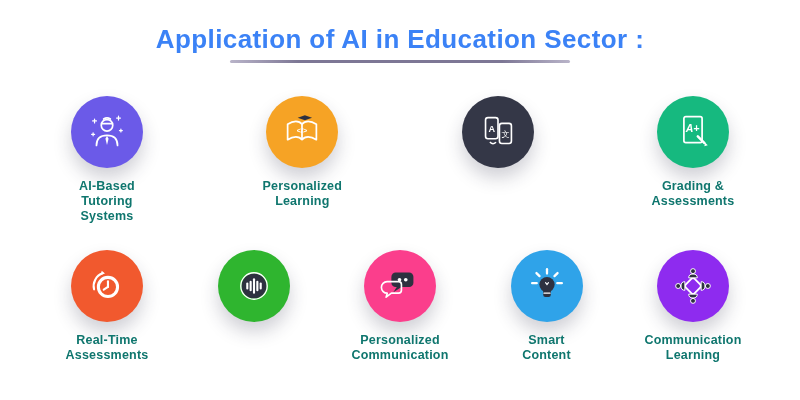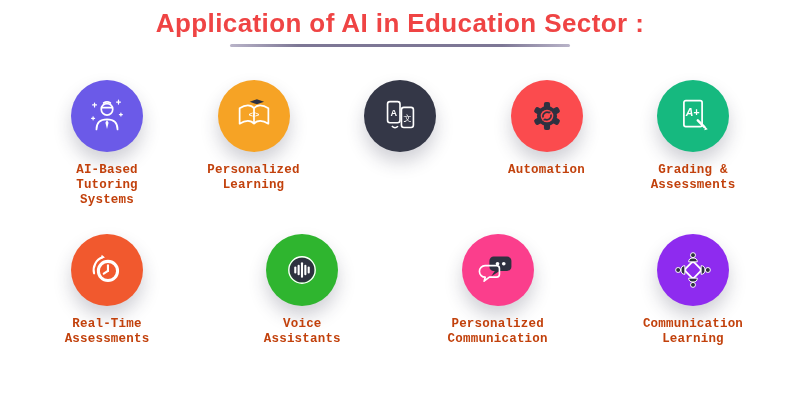--- a/index.html
+++ b/index.html
@@ -3,45 +3,44 @@
 <meta charset="utf-8">
 <style>
   html,body{margin:0;padding:0;}
   body{
     width:800px;height:400px;overflow:hidden;background:#ffffff;
     font-family:"Liberation Sans", sans-serif;
     -webkit-font-smoothing:antialiased;
   }
   .stage{width:800px;height:400px;position:relative;}
   .title{
-    margin:8px 0 0 0;text-align:center;
-    font-size:26px;font-weight:800;color:#ef4444;letter-spacing:.4px;
+    margin:24px 0 0 0;text-align:center;
+    font-size:26px;font-weight:800;color:#3b82f6;letter-spacing:.4px;
     line-height:30px;
   }
   .title-underline{
     width:340px;height:3px;margin:6px auto 0 auto;border-radius:3px;
     background:linear-gradient(90deg,#b9b4c9 0%,#7d7795 20%,#7d7795 80%,#b9b4c9 100%);
   }
   .grid{padding:0 40px;}
   .row{display:flex;justify-content:space-between;}
   .row-1{margin-top:33px;}
   .row-2{margin-top:26px;}
   .card{width:134px;display:flex;flex-direction:column;align-items:center;}
   .circle{
     width:72px;height:72px;border-radius:50%;
     display:flex;align-items:center;justify-content:center;
     box-shadow:0 10px 18px rgba(40,40,70,.22);
     flex:0 0 auto;
   }
   .circle svg{width:46px;height:46px;display:block;}
   .label{
     margin-top:11px;text-align:center;white-space:pre-line;
-    font-size:12.5px;font-weight:700;color:#c2410c;line-height:15px;
+    font-size:12.5px;font-weight:700;color:#0f766e;line-height:15px;
     letter-spacing:.2px;
-    font-family:Liberation Mono, monospace;
   }
 </style>
 </head>
 <body>
 
 <div class="stage">
 
   <h1 class="title">Application of AI in Education Sector :</h1>
   <div class="title-underline"></div>
 
@@ -94,40 +93,20 @@
               <rect x="11" y="9" width="13" height="22" rx="2.5"></rect>
               <rect x="25.5" y="15" width="12.5" height="21" rx="2.5"></rect>
               <path d="M15.5 34.5 q3 3.2 6.5 0.3" stroke-width="1.4"></path>
             </g>
             <text x="17.5" y="24" font-size="9.5" font-weight="bold" fill="#fff" text-anchor="middle">A</text>
             <text x="31.8" y="29.5" font-size="8.5" fill="#fff" text-anchor="middle">文</text>
           </svg>
         </div>
       </div>
 
-      <div class="card">
-        <div class="circle" style="background: rgb(251, 75, 78);">
-          <svg viewBox="0 0 48 48">
-            <g fill="#2e3140">
-              <rect x="20.8" y="9.5" width="6.4" height="29" rx="2"></rect>
-              <rect x="20.8" y="9.5" width="6.4" height="29" rx="2" transform="rotate(60 24 24)"></rect>
-              <rect x="20.8" y="9.5" width="6.4" height="29" rx="2" transform="rotate(120 24 24)"></rect>
-              <circle cx="24" cy="24" r="10.5"></circle>
-            </g>
-            <circle cx="24" cy="24" r="6.6" fill="#fb4b4e"></circle>
-            <g stroke="#2e3140" stroke-width="1.7" fill="none">
-              <path d="M19.9 25.6 a4.4 4.4 0 0 1 6.3 -5"></path>
-              <path d="M28.1 22.4 a4.4 4.4 0 0 1 -6.3 5"></path>
-            </g>
-            <path d="M25.6 19.2 l2.6 0.4 -1.6 2.1 z" fill="#2e3140"></path>
-            <path d="M22.4 28.8 l-2.6 -0.4 1.6 -2.1 z" fill="#2e3140"></path>
-          </svg>
-        </div>
-        <div class="label">Automation</div>
-      </div>
 
       <div class="card">
         <div class="circle" style="background: rgb(22, 185, 127);">
           <svg viewBox="0 0 48 48">
             <rect x="14.5" y="8" width="19" height="27" rx="2" stroke="#fff" stroke-width="1.8" fill="none"></rect>
             <text x="23.5" y="24.5" font-size="11" font-weight="bold" fill="#fff" text-anchor="middle" font-style="italic">A+</text>
             <path d="M29 28.5 l7 7" stroke="#fff" stroke-width="2.6" stroke-linecap="round"></path>
             <path d="M36.8 35.2 l2.6 2.6 -3.6 1 z" fill="#fff"></path>
           </svg>
         </div>
@@ -162,38 +141,55 @@
             <circle cx="24" cy="24" r="13.8" stroke="#fff" stroke-width="1.4" fill="none"></circle>
             <g stroke="#fff" stroke-width="2.2" stroke-linecap="round">
               <path d="M17 21.5 v5"></path>
               <path d="M20.5 19.5 v9"></path>
               <path d="M24 17 v14"></path>
               <path d="M27.5 19.5 v9"></path>
               <path d="M31 21.5 v5"></path>
             </g>
           </svg>
         </div>
-        <div class="label">Voice
-Assistants</div>
       </div>
 
       <div class="card">
         <div class="circle" style="background: rgb(251, 62, 140);">
           <svg viewBox="0 0 48 48">
             <rect x="15" y="10" width="23" height="15" rx="4.5" fill="#2e3140"></rect>
             <path d="M21 24.5 l-4 6 9.5 -6 z" fill="#2e3140"></path>
             <circle cx="23.5" cy="17.5" r="1.9" fill="#fff"></circle>
             <circle cx="30" cy="17.5" r="1.9" fill="#fff"></circle>
             <path d="M13.5 19.5 h9 a3 3 0 0 1 3 3 v6 a3 3 0 0 1 -3 3 h-7.5 l-5.5 4.2 1.2 -4.2 a3.5 3.5 0 0 1 -0.2 -12 z" fill="none" stroke="#fff" stroke-width="1.7" stroke-linejoin="round"></path>
           </svg>
         </div>
         <div class="label">Personalized
 Communication</div>
       </div>
 
+      <div class="card">
+        <div class="circle" style="background: rgb(47, 163, 233);">
+          <svg viewBox="0 0 48 48">
+            <g stroke="#fff" stroke-width="2.4" stroke-linecap="round">
+              <path d="M24 6.5 v4.5"></path>
+              <path d="M13 10.5 l3.2 3.2"></path>
+              <path d="M35 10.5 l-3.2 3.2"></path>
+              <path d="M8.5 21 h4.8"></path>
+              <path d="M34.7 21 h4.8"></path>
+            </g>
+            <circle cx="24" cy="22.5" r="8" fill="#2e3140"></circle>
+            <path d="M20 29 h8 v4.2 a2.4 2.4 0 0 1 -2.4 2.4 h-3.2 a2.4 2.4 0 0 1 -2.4 -2.4 z" fill="#2e3140"></path>
+            <path d="M20.8 31.5 h6.4" stroke="#fff" stroke-width="1.2" stroke-linecap="round"></path>
+            <path d="M22.5 20.5 l1.5 2 1.5 -2" stroke="#fff" stroke-width="1.2" fill="none" stroke-linecap="round"></path>
+          </svg>
+        </div>
+        <div class="label">Smart
+Content</div>
+      </div>
 
       <div class="card">
         <div class="circle" style="background: rgb(142, 43, 239);">
           <svg viewBox="0 0 48 48">
             <rect x="17.5" y="17.5" width="13" height="13" rx="2.5" transform="rotate(45 24 24)" fill="none" stroke="#fff" stroke-width="1.9"></rect>
             <g>
               <g>
                 <circle cx="24" cy="8.5" r="2.6" fill="#2e3140" stroke="#fff" stroke-width="1"></circle>
                 <path d="M19.5 15.5 a4.5 4 0 0 1 9 0 z" fill="#2e3140" stroke="#fff" stroke-width="1"></path>
               </g>

